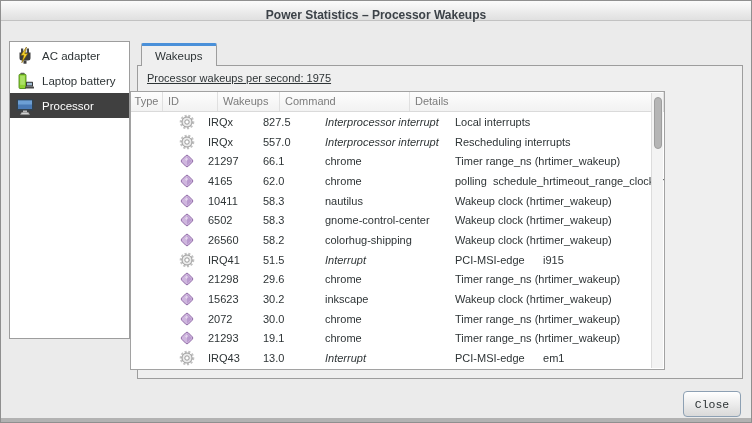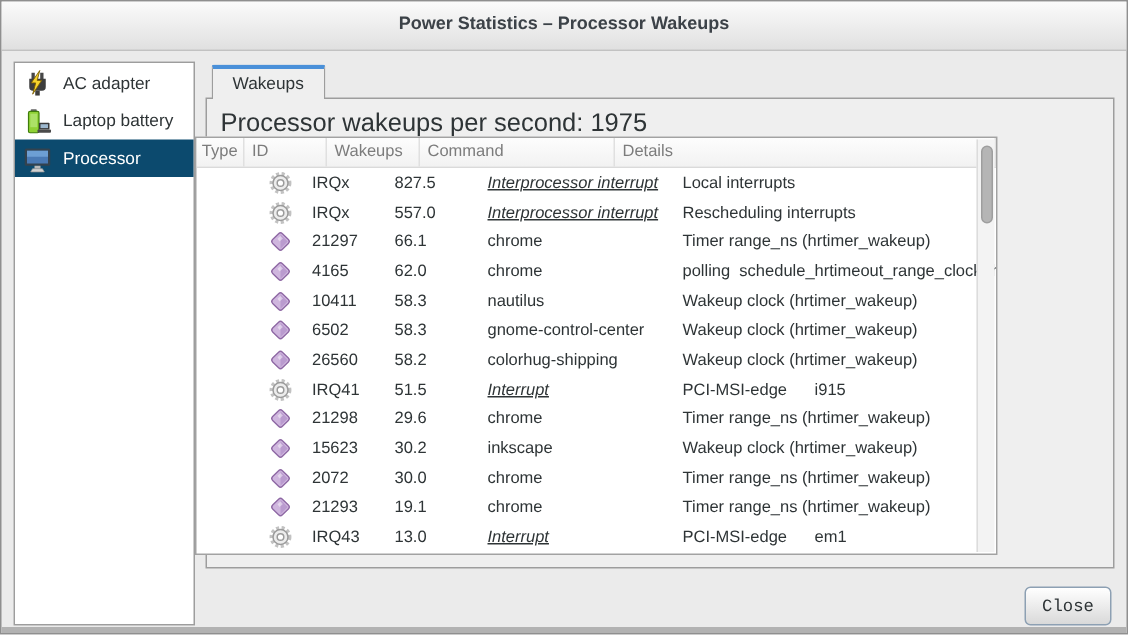--- a/index.html
+++ b/index.html
@@ -10,52 +10,52 @@
     position:relative; width:752px; height:423px;
     background:#ebebeb; border:1px solid #8f8f8f;
     overflow:hidden;
   }
   .window-bottom-edge {
     position:absolute; left:0; right:0; bottom:0; height:4px;
     background:#b2b2b2;
   }
 
   .titlebar {
-    position:absolute; left:0; top:0; right:0; height:33px;
+    position:absolute; left:0; top:0; right:0; height:20px;
     background:linear-gradient(#fbfbfb,#e0e0e0);
     border-bottom:1px solid #c2c2c2;
     text-align:center; line-height:29px;
     font-size:12px; font-weight:bold; color:#3c4248;
   }
 
   
   .sidebar {
-    position:absolute; left:8px; top:40px; width:121px; height:376px;
+    position:absolute; left:8px; top:40px; width:121px; height:298px;
     background:#ffffff; border:1px solid #9d9d9d; padding-top:1px;
   }
   .side-item {
     height:25px; display:flex; align-items:center; padding-left:4px;
     font-size:11.5px; color:#2e3436; cursor:default;
   }
   .side-item .icon { width:22px; height:22px; margin-right:6px; flex:none; }
-  .side-item.selected { background:#0c4a6e; color:#ffffff;text-align:center; }
+  .side-item.selected { background:#404040; color:#ffffff;text-align:center; }
 
   
   .tab {
     position:absolute; left:140px; top:42px; height:23px; z-index:2;
     padding:0 13px; line-height:21px; font-size:11.5px; color:#2e3436;
     background:#efefef; border:1px solid #9d9d9d; border-bottom:none;
     border-top:3px solid #4a90d9; border-radius:2px 2px 0 0;
   }
   .frame {
     position:absolute; left:136px; top:64px; width:606px; height:314px;
     background:#efefef; border:1px solid #9d9d9d; z-index:1;
   }
   .summary {
-    position:absolute; left:146px; top:71px; font-size:17px; color:#2e3436; z-index:2;
+    position:absolute; left:146px; top:71px; font-size:11px; color:#2e3436; z-index:2;text-decoration:underline;
   }
 
   
   .table {
     position:absolute; left:129px; top:90px; width:535px; height:279px;
     background:#ffffff; border:1px solid #a2a2a2; z-index:2; overflow:hidden;
   }
   .thead {
     display:flex; height:20px;
     background:linear-gradient(#fdfdfd,#f2f2f2);
@@ -65,21 +65,21 @@
     font-size:11px; color:#7c7c7c; line-height:19px; padding-left:5px;
     border-right:1px solid #e0e0e0; overflow:hidden; white-space:nowrap;
   }
   .trow { display:flex; height:19.7px; align-items:center;padding-left:40px; }
   .cell { font-size:11px; color:#2e3436; white-space:pre; overflow:hidden; padding-left:5px; }
   .c-type { width:32px; flex:none; padding-left:0; display:flex; justify-content:center; align-items:center; }
   .c-id { width:55px; flex:none; }
   .c-wakeups { width:62px; flex:none; }
   .c-command { width:130px; flex:none; }
   .c-details { flex:1; }
-  .italic { font-style:italic;text-decoration:underline; }
+  .italic { font-style:italic; }
   .type-icon { width:16px; height:16px; display:block; }
 
   
   .scrollbar {
     position:absolute; top:1px; right:1px; bottom:1px; width:12px;
     background:#f3f3f3; border-left:1px solid #dcdcdc;
   }
   .scroll-thumb {
     position:absolute; top:4px; left:2px; width:8px; height:52px;
     background:#b5b5b5; border:1px solid #9e9e9e; border-radius:4px;

